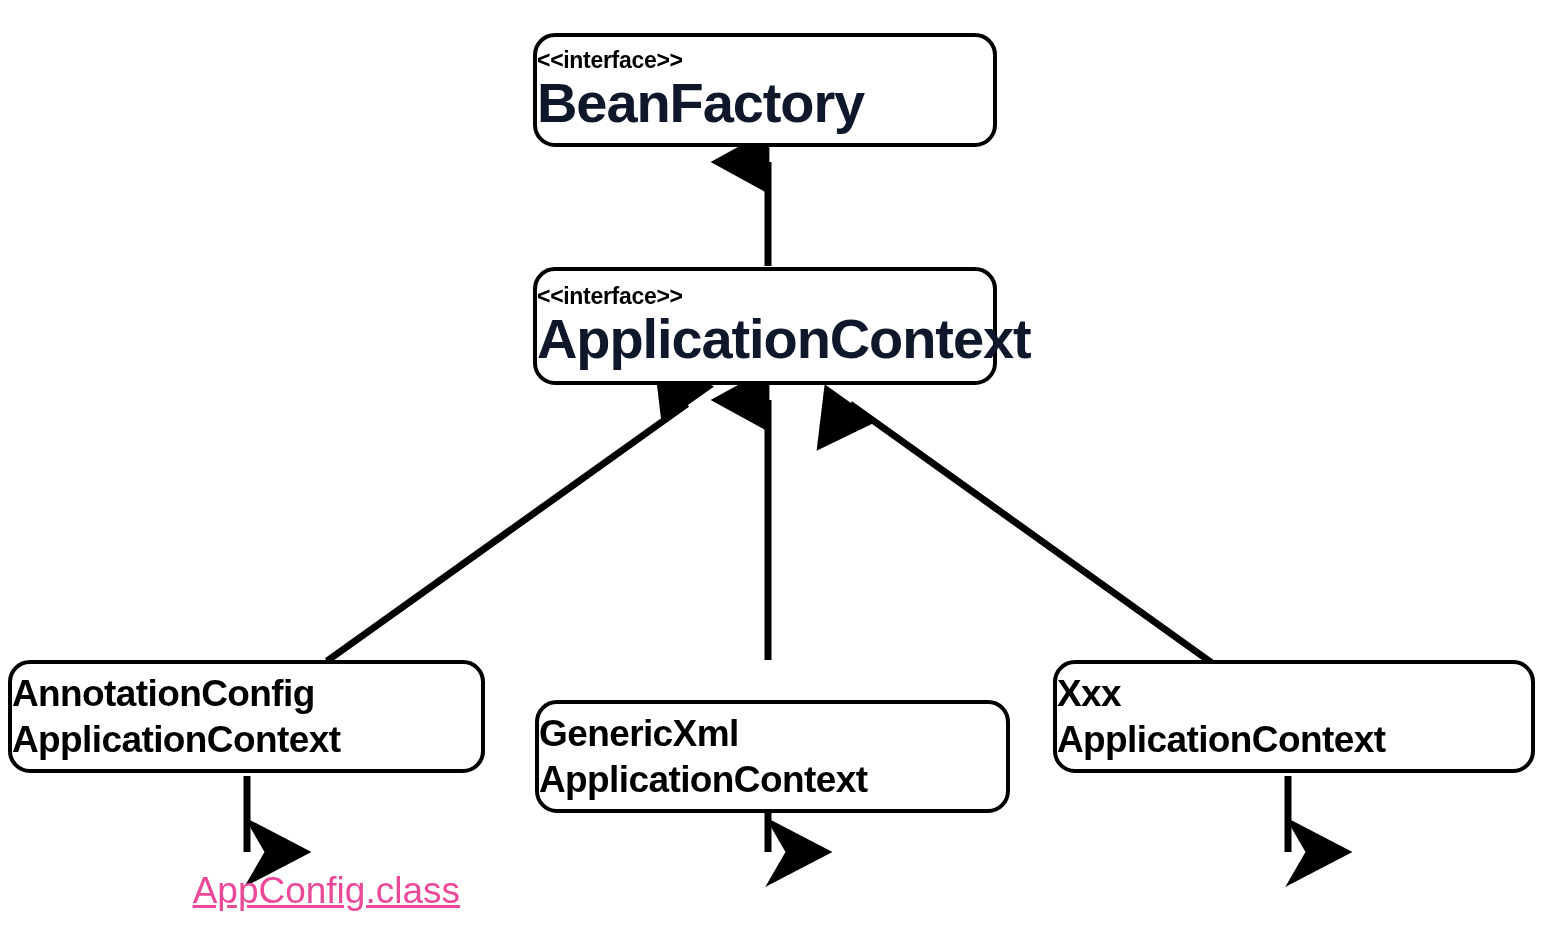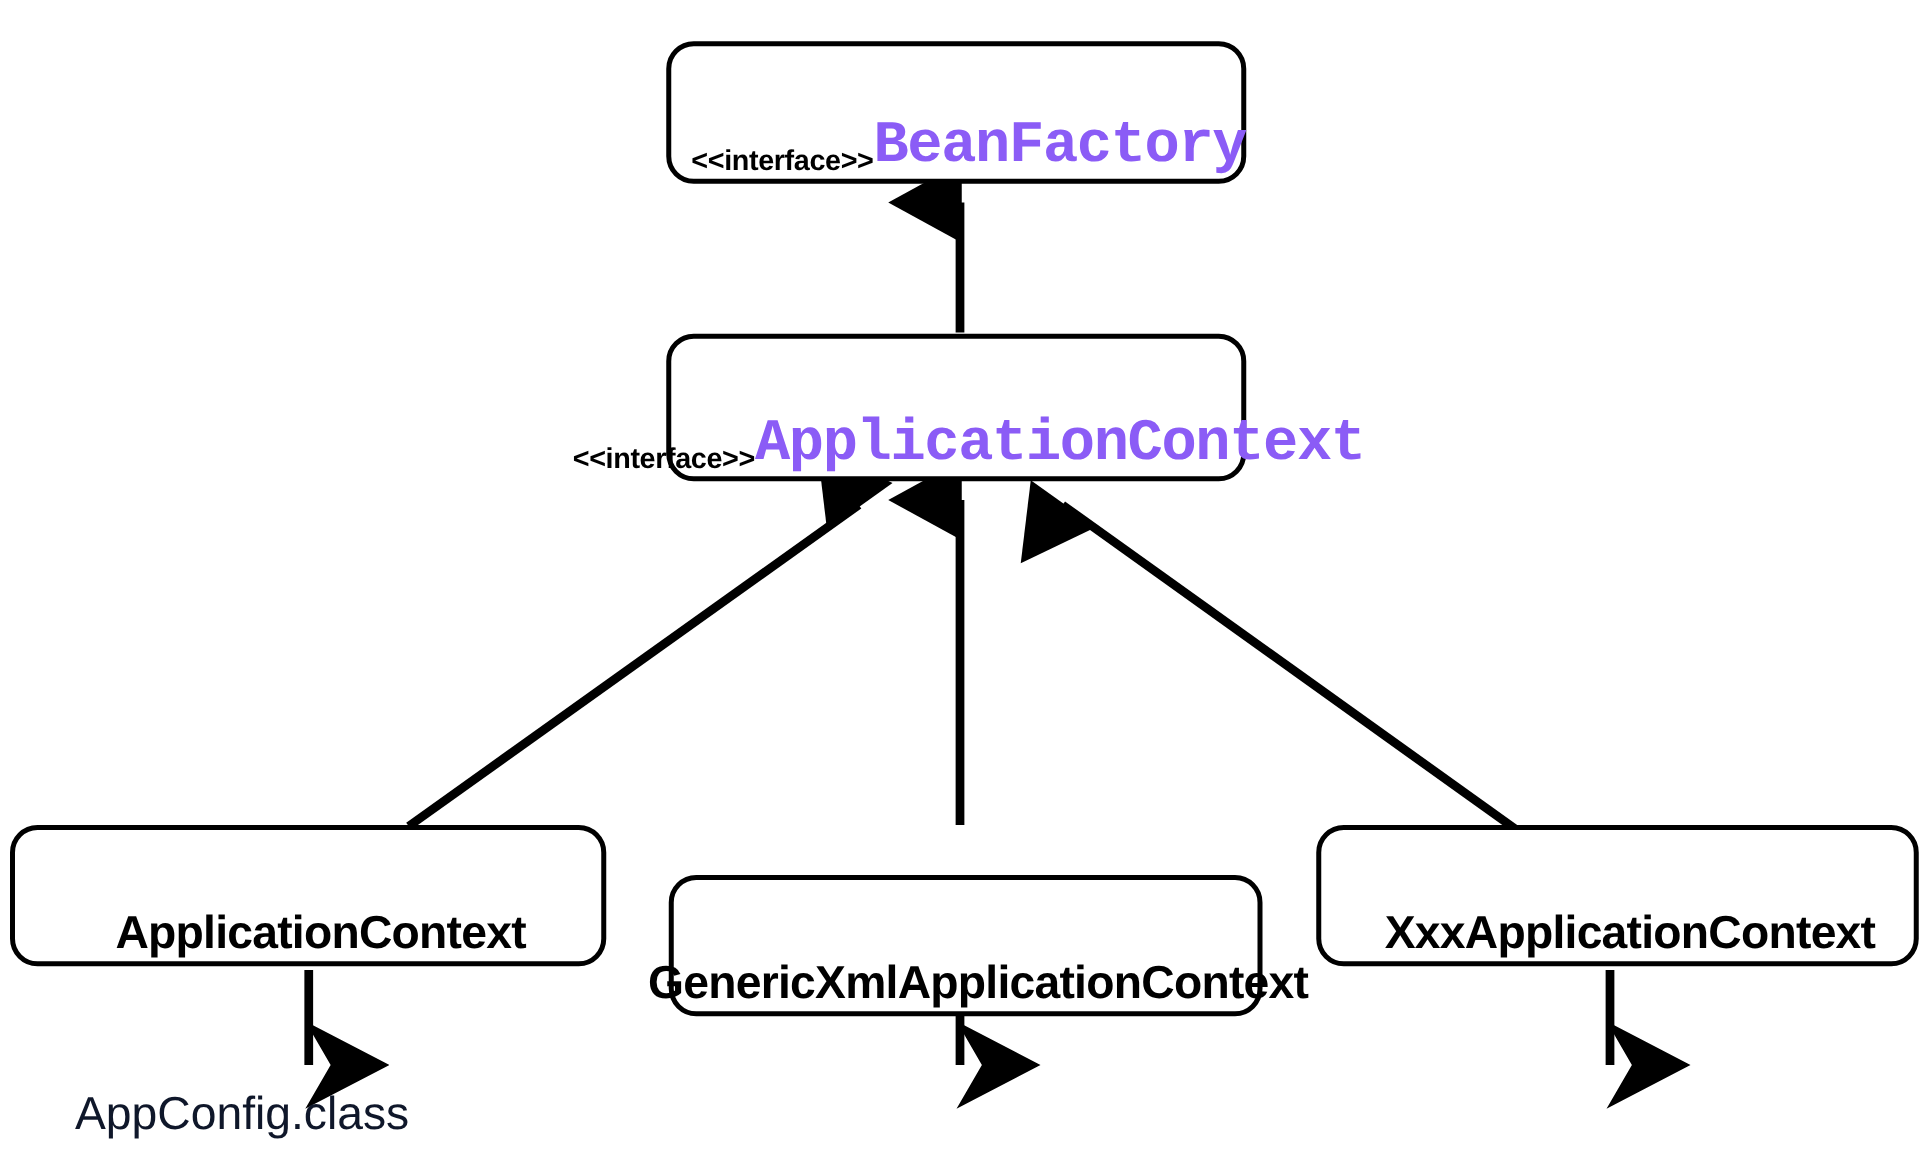--- a/index.html
+++ b/index.html
@@ -27,61 +27,60 @@
     height: 941px;
     pointer-events: none;
   }
   .node {
     position: absolute;
     box-sizing: border-box;
     background: #ffffff;
     border: 4px solid #000000;
     border-radius: 22px;
     display: flex;
-    flex-direction: row;
-    align-items: flex-end;
+    flex-direction: column;
+    align-items: flex-start;
     justify-content: center;
     z-index: 2;
-    padding-left: 20px;
   }
   .stereotype {
     font-size: 23px;
     font-weight: bold;
     color: #000000;
     line-height: 1.12;
     letter-spacing: -0.3px;
     margin-bottom: 1px;
     white-space: nowrap;
   }
   .node-title {
-    font-size: 47px;
+    font-size: 56px;
     font-weight: bold;
-    color: #8b5cf6;
+    color: #0f172a;
     line-height: 1.04;
     letter-spacing: -1.1px;
     white-space: nowrap;
-    font-family: Liberation Mono, monospace;
   }
   .impl-line {
     font-size: 37px;
     font-weight: bold;
     color: #000000;
     line-height: 1.24;
     letter-spacing: -0.6px;
     white-space: nowrap;
   }
   .leaf-label {
     position: absolute;
     font-size: 37px;
     font-weight: normal;
-    color: #0f172a;
-    text-align: left;
+    color: #ec4899;
+    text-align: right;
     white-space: nowrap;
     line-height: 1;
     z-index: 2;
+    text-decoration: underline;
   }
   
   #node-beanfactory      { left: 533px; top: 33px;  width: 464px; height: 114px; }
   #node-applicationcontext { left: 533px; top: 267px; width: 464px; height: 118px; }
   #node-annotationconfig { left: 8px;    top: 660px; width: 477px; height: 113px; }
   #node-genericxml       { left: 535px;  top: 660px; width: 475px; height: 113px; margin-top: 40px; }
   #node-xxx              { left: 1053px; top: 660px; width: 482px; height: 113px; }
   
   #leaf-appconfig-class { left: 60px;   top: 872px; width: 400px; }
   #leaf-appconfig-xml   { left: 578px;  top: 872px; width: 390px; }
@@ -135,20 +134,21 @@
     <div class="stereotype">&lt;&lt;interface&gt;&gt;</div>
     <div class="node-title">BeanFactory</div>
   </div>
 
   <div class="node" id="node-applicationcontext">
     <div class="stereotype">&lt;&lt;interface&gt;&gt;</div>
     <div class="node-title">ApplicationContext</div>
   </div>
 
   <div class="node" id="node-annotationconfig">
+    <div class="impl-line">AnnotationConfig</div>
     <div class="impl-line">ApplicationContext</div>
   </div>
 
   <div class="node" id="node-genericxml">
     <div class="impl-line">GenericXml</div>
     <div class="impl-line">ApplicationContext</div>
   </div>
 
   <div class="node" id="node-xxx">
     <div class="impl-line">Xxx</div>

